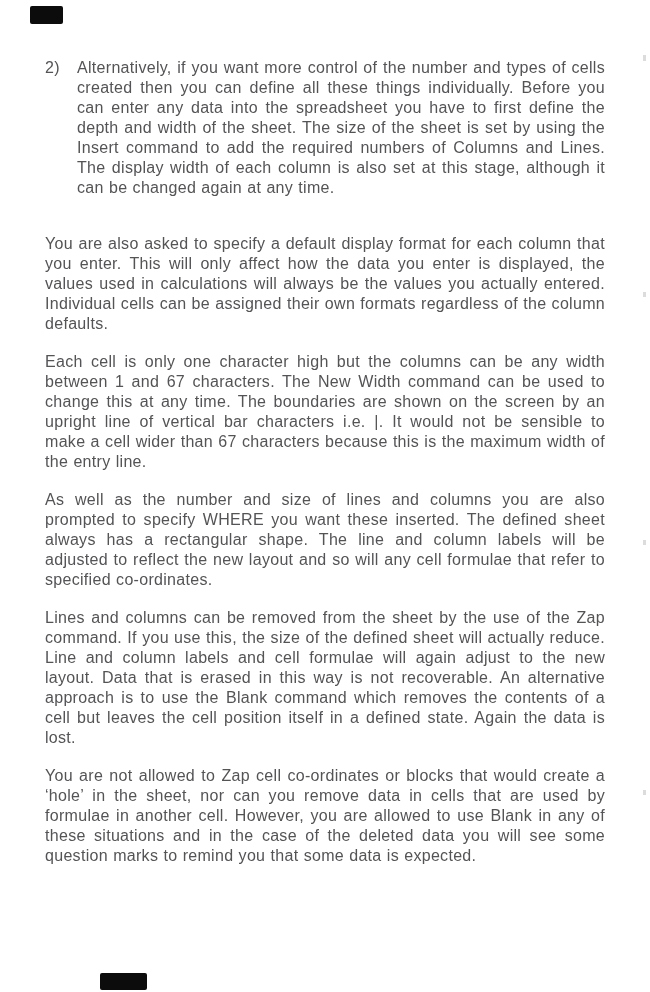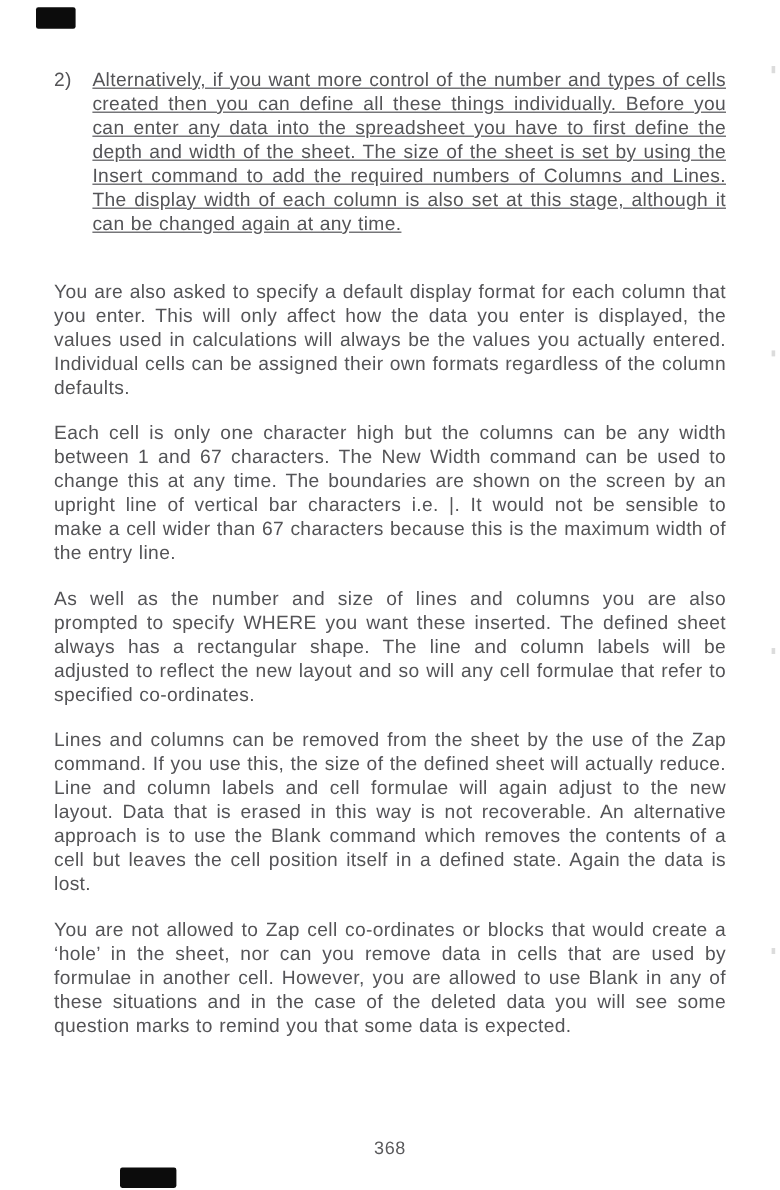--- a/index.html
+++ b/index.html
@@ -28,21 +28,20 @@
     margin: 0 0 18px 0;
   }
   .list-marker {
     flex: 0 0 32px;
     font-size: 16px;
     line-height: 20px;
     letter-spacing: 0.3px;
   }
   .list-text {
     flex: 1 1 auto;
-    text-decoration: underline;
   }
   .para {
     margin: 0 0 18px 0;
     font-size: 16px;
     line-height: 20px;
     letter-spacing: 0.3px;
     word-spacing: 0.5px;
     text-align: justify;
   }
   .page-number {
@@ -100,21 +99,20 @@
     </div>
 
     <p class="para">You are also asked to specify a default display format for each column that you enter. This will only affect how the data you enter is displayed, the values used in calculations will always be the values you actually entered. Individual cells can be assigned their own formats regardless of the column defaults.</p>
     <p class="para">Each cell is only one character high but the columns can be any width between 1 and 67 characters. The New Width command can be used to change this at any time. The boundaries are shown on the screen by an upright line of vertical bar characters i.e. |. It would not be sensible to make a cell wider than 67 characters because this is the maximum width of the entry line.</p>
     <p class="para">As well as the number and size of lines and columns you are also prompted to specify WHERE you want these inserted. The defined sheet always has a rectangular shape. The line and column labels will be adjusted to reflect the new layout and so will any cell formulae that refer to specified co-ordinates.</p>
     <p class="para">Lines and columns can be removed from the sheet by the use of the Zap command. If you use this, the size of the defined sheet will actually reduce. Line and column labels and cell formulae will again adjust to the new layout. Data that is erased in this way is not recoverable. An alternative approach is to use the Blank command which removes the contents of a cell but leaves the cell position itself in a defined state. Again the data is lost.</p>
     <p class="para">You are not allowed to Zap cell co-ordinates or blocks that would create a ‘hole’ in the sheet, nor can you remove data in cells that are used by formulae in another cell. However, you are allowed to use Blank in any of these situations and in the case of the deleted data you will see some question marks to remind you that some data is expected.</p>
 
   </div>
 
-  <div class="page-number">368</div>
 
   <div class="scan-mark bottom"></div>
 
   <div class="edge-speck s1"></div>
   <div class="edge-speck s2"></div>
   <div class="edge-speck s3"></div>
   <div class="edge-speck s4"></div>
 
 </div>
 

